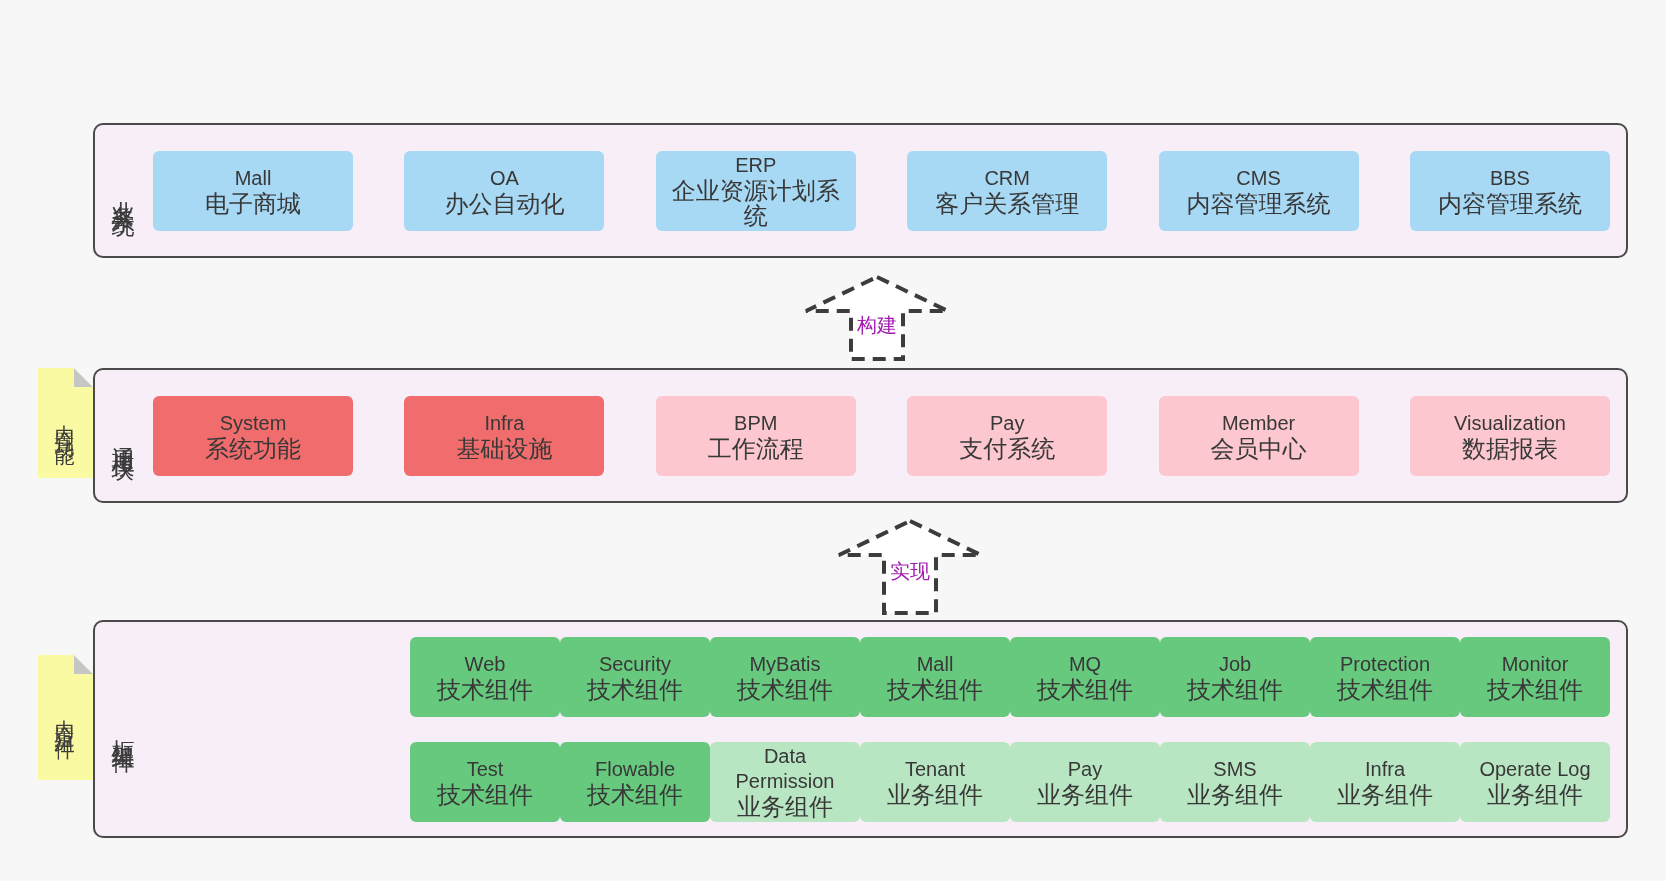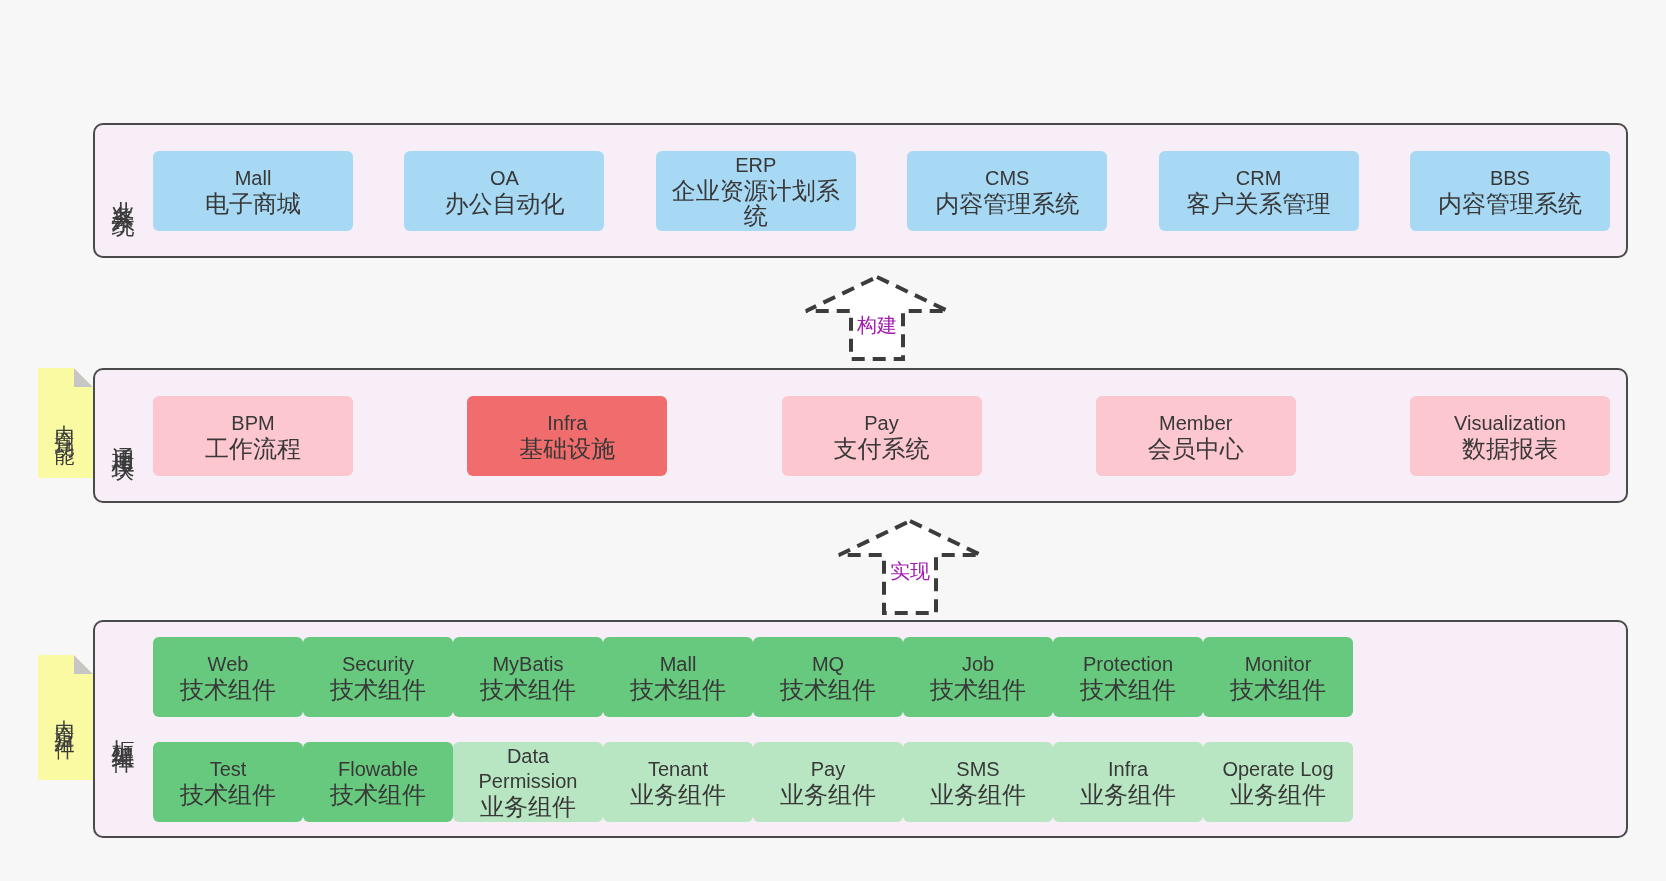--- a/index.html
+++ b/index.html
@@ -57,21 +57,21 @@
     flex:1;
     display:flex; align-items:center; justify-content:space-between;
     padding-right:16px;
   }
   .content-rows {
     flex:1;
     display:flex; flex-direction:column; justify-content:center;
     gap:25px;
     padding-right:16px;
   }
-  .row { display:flex; justify-content:flex-start; }
+  .row { display:flex; justify-content:flex-end; }
 
   
   .box {
     box-sizing:border-box;
     border-radius:6px;
     display:flex; flex-direction:column;
     align-items:center; justify-content:center;
     text-align:center;
     color:#383838;
     padding:2px 6px;
@@ -123,53 +123,57 @@
       </div>
       <div class="box w200 blue">
         <div class="box-name">OA</div>
         <div class="box-desc">办公自动化</div>
       </div>
       <div class="box w200 blue">
         <div class="box-name">ERP</div>
         <div class="box-desc">企业资源计划系统</div>
       </div>
       <div class="box w200 blue">
+        <div class="box-name">CRM</div>
+        <div class="box-desc">客户关系管理</div>
+      </div>
+      <div class="box w200 blue">
         <div class="box-name">CMS</div>
         <div class="box-desc">内容管理系统</div>
-      </div>
-      <div class="box w200 blue">
-        <div class="box-name">CRM</div>
-        <div class="box-desc">客户关系管理</div>
       </div>
       <div class="box w200 blue">
         <div class="box-name">BBS</div>
         <div class="box-desc">内容管理系统</div>
       </div>
     </div>
   </div>
 
   <div class="arrow" style="left:802px; top:274px; width:150px; height:88px;">
     <svg width="150" height="88" viewBox="0 0 150 88">
       <polygon points="75,3 146,37 101,37 101,85 49,85 49,37 4,37" fill="#ffffff" stroke="#3c3c3c" stroke-width="4" stroke-dasharray="13 8" stroke-linejoin="miter"></polygon>
     </svg>
     <span class="arrow-label" style="top:38px;">构建</span>
   </div>
 
   <div class="section" style="left:93px; top:368px; width:1535px; height:135px;">
     <div class="label-col">
       <span class="v-label">通用模块</span>
     </div>
     <div class="content">
-      <div class="box w200 pink">
-        <div class="box-name">BPM</div>
-        <div class="box-desc">工作流程</div>
+      <div class="box w200 red">
+        <div class="box-name">System</div>
+        <div class="box-desc">系统功能</div>
       </div>
       <div class="box w200 red">
         <div class="box-name">Infra</div>
         <div class="box-desc">基础设施</div>
+      </div>
+      <div class="box w200 pink">
+        <div class="box-name">BPM</div>
+        <div class="box-desc">工作流程</div>
       </div>
       <div class="box w200 pink">
         <div class="box-name">Pay</div>
         <div class="box-desc">支付系统</div>
       </div>
       <div class="box w200 pink">
         <div class="box-name">Member</div>
         <div class="box-desc">会员中心</div>
       </div>
       <div class="box w200 pink">

